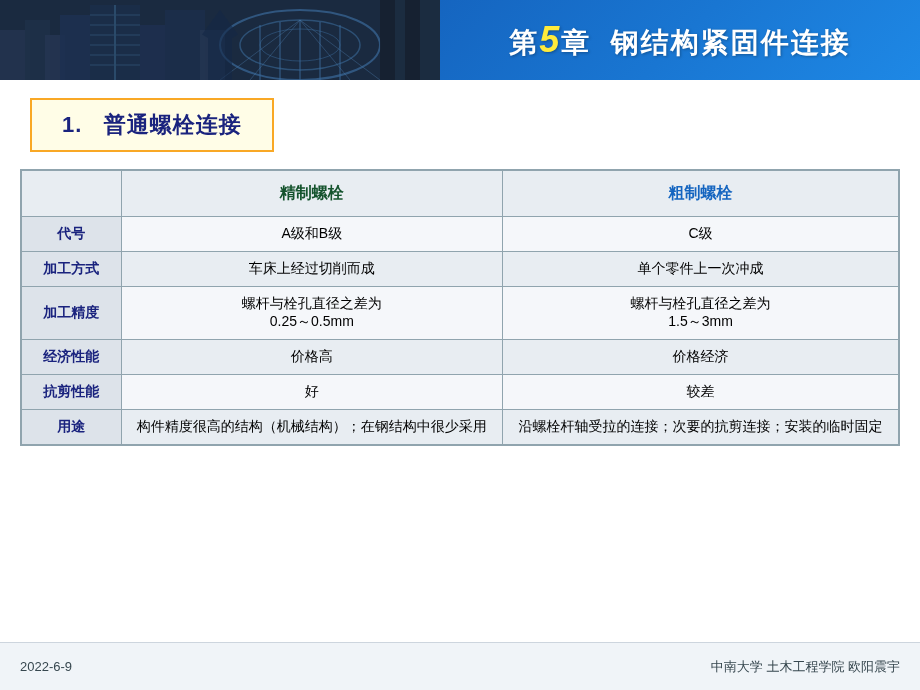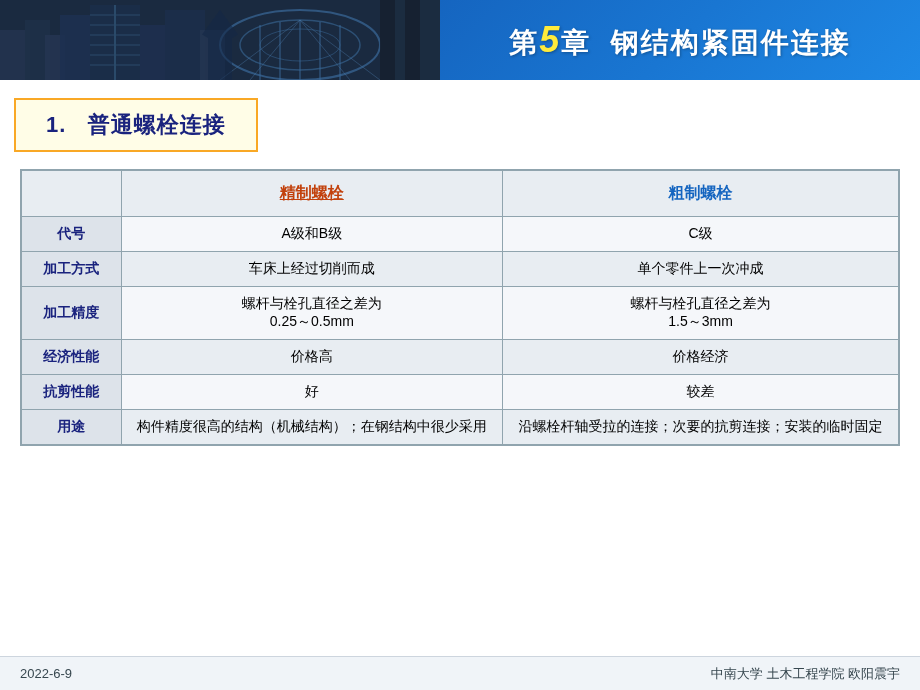--- a/index.html
+++ b/index.html
@@ -81,21 +81,21 @@
 
     .header-title .chapter-num {
       font-size: 36px;
       color: #ffeb3b;
       font-style: italic;
       font-weight: 900;
     }
 
     
     .section-title-area {
-      padding: 18px 30px 12px 14px;
+      padding: 18px 30px 12px 30px;
     }
 
     .section-title-box {
       display: inline-block;
       background: #fffde7;
       border: 2px solid #f9a825;
       padding: 10px 30px;
       font-size: 22px;
       font-weight: bold;
       color: #1a237e;
@@ -123,22 +123,21 @@
     }
 
     .comparison-table thead th {
       background: #e8edf2;
       font-size: 16px;
       font-weight: bold;
       padding: 12px;
     }
 
     .th-jingzhi {
-      color: #c2410c;
-      text-decoration: underline;
+      color: #14532d;
     }
 
     .th-cuzhi {
       color: #1565c0;
     }
 
     .comparison-table tbody tr:nth-child(odd) {
       background: #f5f7fa;
     }
 
@@ -158,21 +157,21 @@
       font-weight: bold;
       color: #1a237e;
     }
 
     
     .footer {
       position: absolute;
       bottom: 0;
       left: 0;
       right: 0;
-      height: 34px;
+      height: 48px;
       background: #f0f4f8;
       border-top: 1px solid #cdd5de;
       display: flex;
       align-items: center;
       justify-content: space-between;
       padding: 0 20px;
       font-size: 13px;
       color: #37474f;
     }
   </style>

